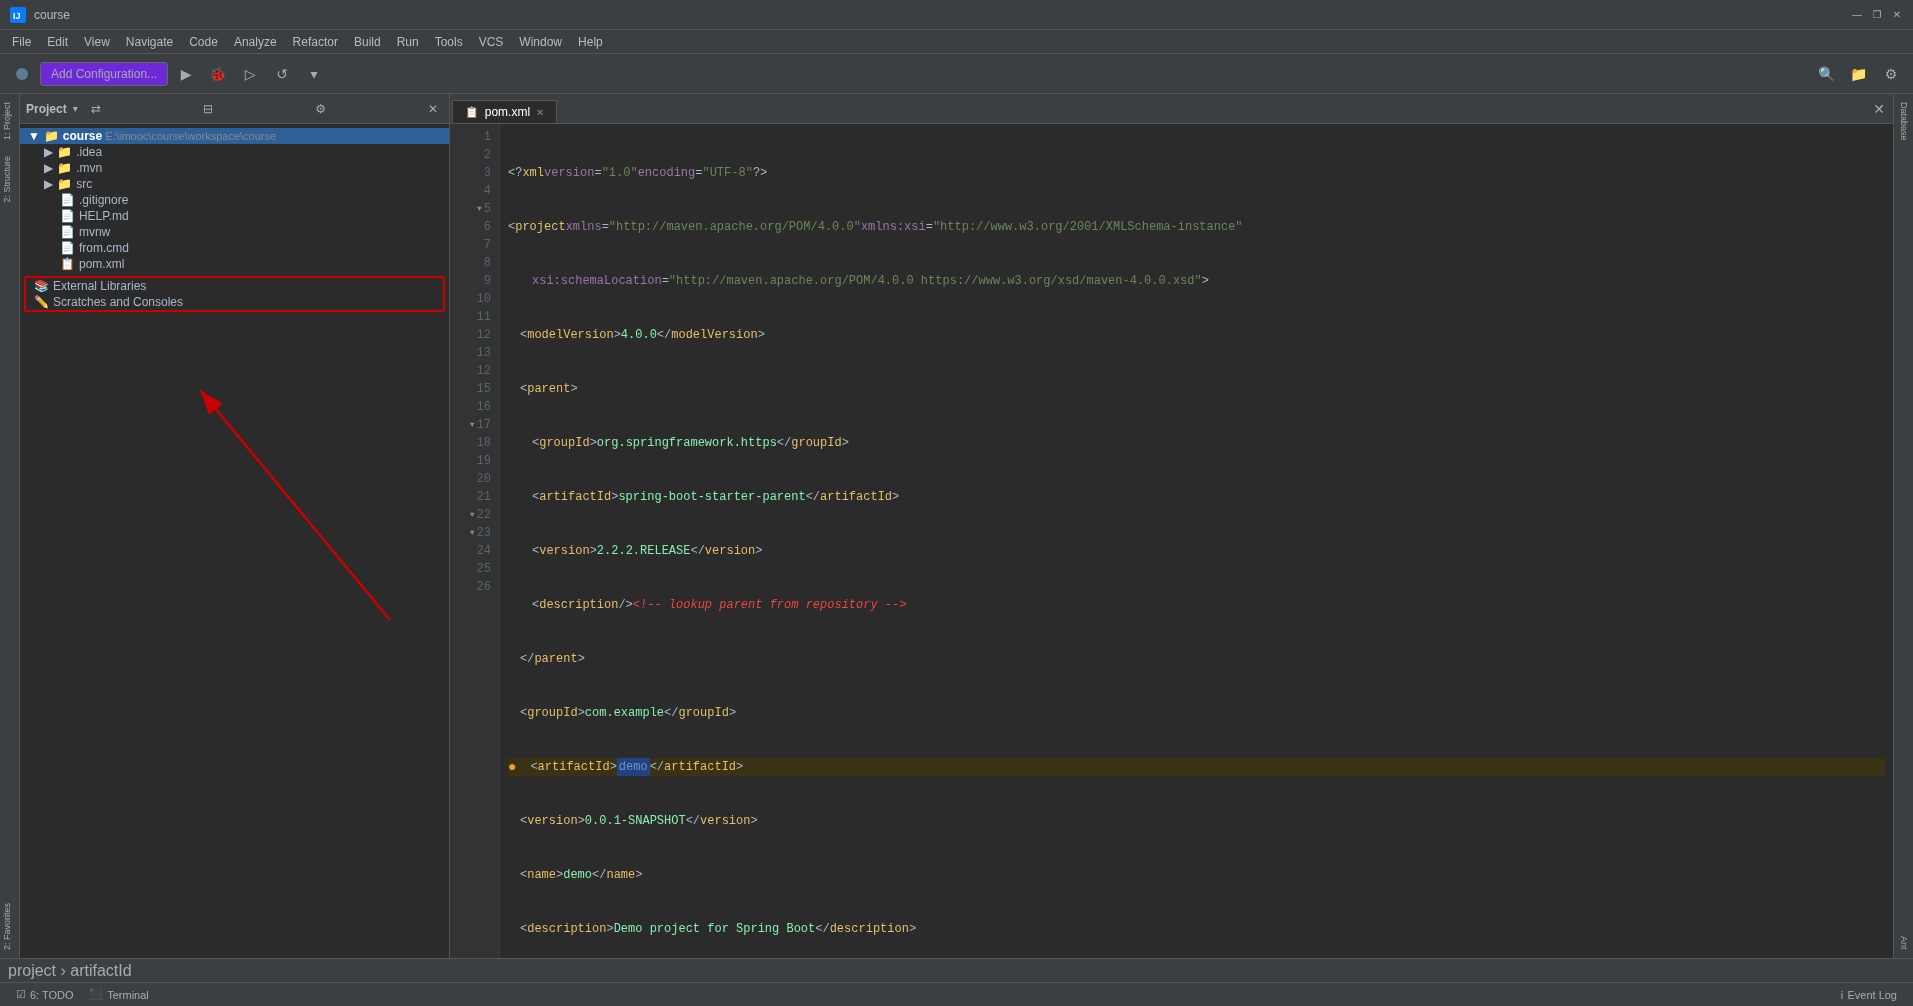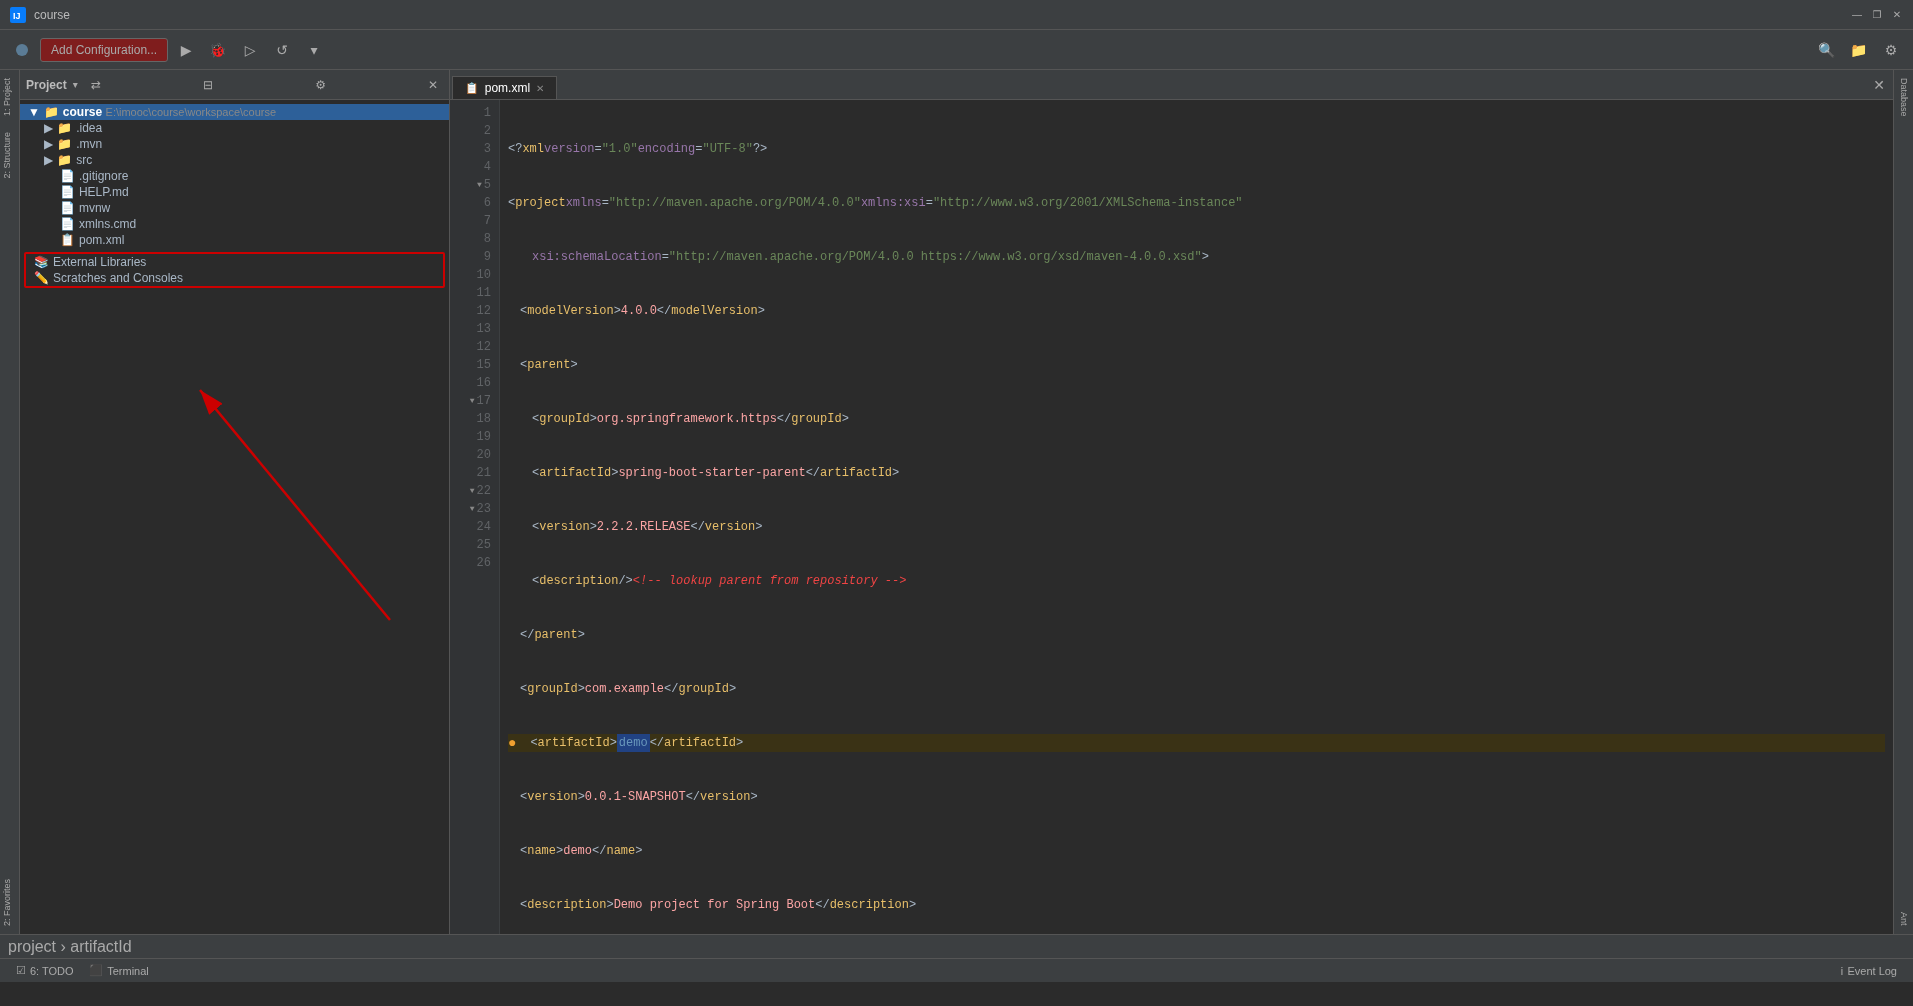--- a/index.html
+++ b/index.html
@@ -38,21 +38,21 @@
       background: #3c3f41;
       display: flex;
       align-items: center;
       padding: 0 8px;
       border-bottom: 1px solid #555;
       gap: 4px;
     }
     .toolbar-btn { width: 28px; height: 28px; display: flex; align-items: center; justify-content: center; cursor: pointer; border-radius: 3px; color: #aaa; font-size: 14px; }
     .toolbar-spacer { flex: 1; }
     .add-config-btn {
-      background: #7f1d1d;
+      background: #6d28d9;
       border: 1px solid #666;
       color: #aaa;
       padding: 4px 10px;
       border-radius: 3px;
       cursor: pointer;
       font-size: 12px;
       white-space: nowrap;
     }
 
     
@@ -180,21 +180,21 @@
       white-space: pre;
     }
     .code-line { height: 18px; display: flex; align-items: center; }
     .code-line.highlighted { background: #3a3215; }
 
     
     .xml-tag { color: #e8bf6a; }
     .xml-bracket { color: #a9b7c6; }
     .xml-attr { color: #9876aa; }
     .xml-value { color: #6a8759; }
-    .xml-content { color: #fca5a5; }
+    .xml-content { color: #86efac; }
     .xml-comment { color: #ef4444; font-style: italic; }
     .yellow-dot { color: #f0a030; margin-right: 2px; font-size: 14px; }
 
     
     #status-bar {
       height: 24px;
       background: #3c3f41;
       display: flex;
       align-items: center;
       padding: 0 8px;
@@ -274,20 +274,35 @@
       </svg>
     </div>
     <span style="color:#bbb; font-size:12px; margin-right:4px;">course</span>
     <div class="win-controls">
       <div class="win-btn">—</div>
       <div class="win-btn">❐</div>
       <div class="win-btn">✕</div>
     </div>
   </div>
 
+  <div id="menubar">
+    <div class="menu-item">File</div>
+    <div class="menu-item">Edit</div>
+    <div class="menu-item">View</div>
+    <div class="menu-item">Navigate</div>
+    <div class="menu-item">Code</div>
+    <div class="menu-item">Analyze</div>
+    <div class="menu-item">Refactor</div>
+    <div class="menu-item">Build</div>
+    <div class="menu-item">Run</div>
+    <div class="menu-item">Tools</div>
+    <div class="menu-item">VCS</div>
+    <div class="menu-item">Window</div>
+    <div class="menu-item">Help</div>
+  </div>
 
   <div id="toolbar">
     <div class="toolbar-btn">
       <svg width="14" height="14" viewBox="0 0 14 14">
           <circle cx="7" cy="7" r="6" fill="#6897bb" opacity="0.7"></circle>
         </svg>
     </div>
     <div class="add-config-btn">Add Configuration...</div>
     <div class="toolbar-btn">▶</div>
     <div class="toolbar-btn">🐞</div>
@@ -363,21 +378,21 @@
 
         <div class="tree-item">
           <span class="indent" style="width:36px;"></span>
           <span class="tree-icon">📄</span>
           <span class="tree-label">mvnw</span>
         </div>
 
         <div class="tree-item">
           <span class="indent" style="width:36px;"></span>
           <span class="tree-icon">📄</span>
-          <span class="tree-label">xmlns.cmd</span>
+          <span class="tree-label">from.cmd</span>
         </div>
 
         <div class="tree-item">
           <span class="indent" style="width:36px;"></span>
           <span class="tree-icon" style="color:#cc7832;">📋</span>
           <span class="tree-label">pom.xml</span>
         </div>
 
         <div class="highlight-box">
           <div class="tree-item">

